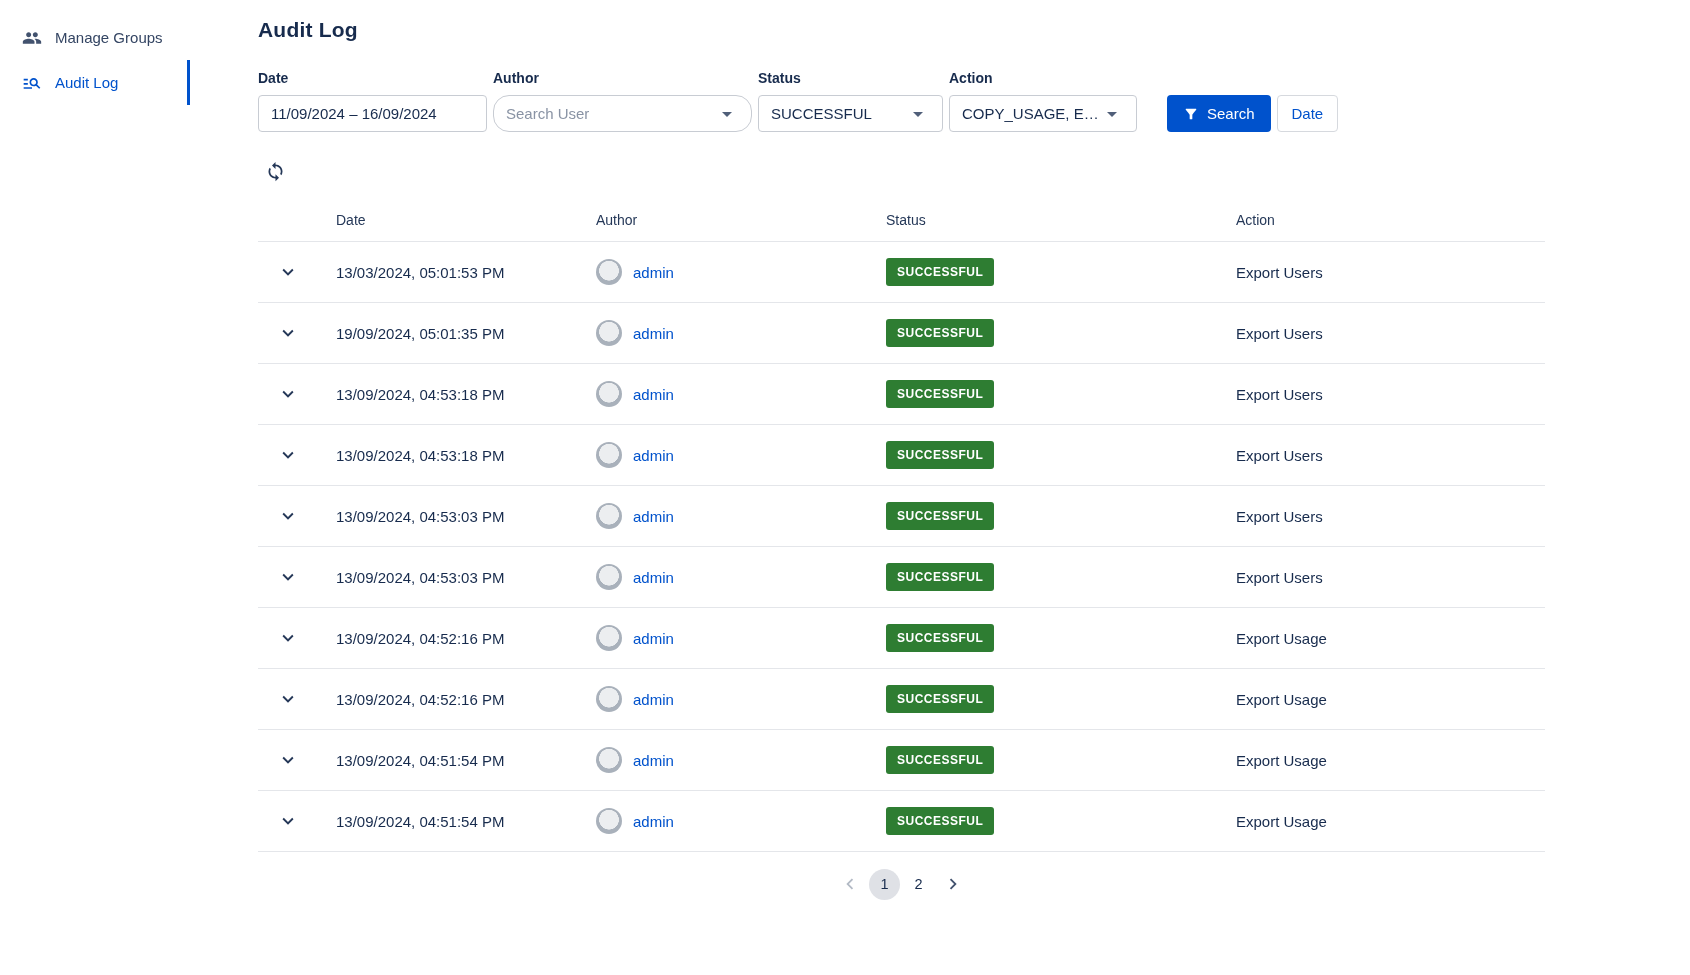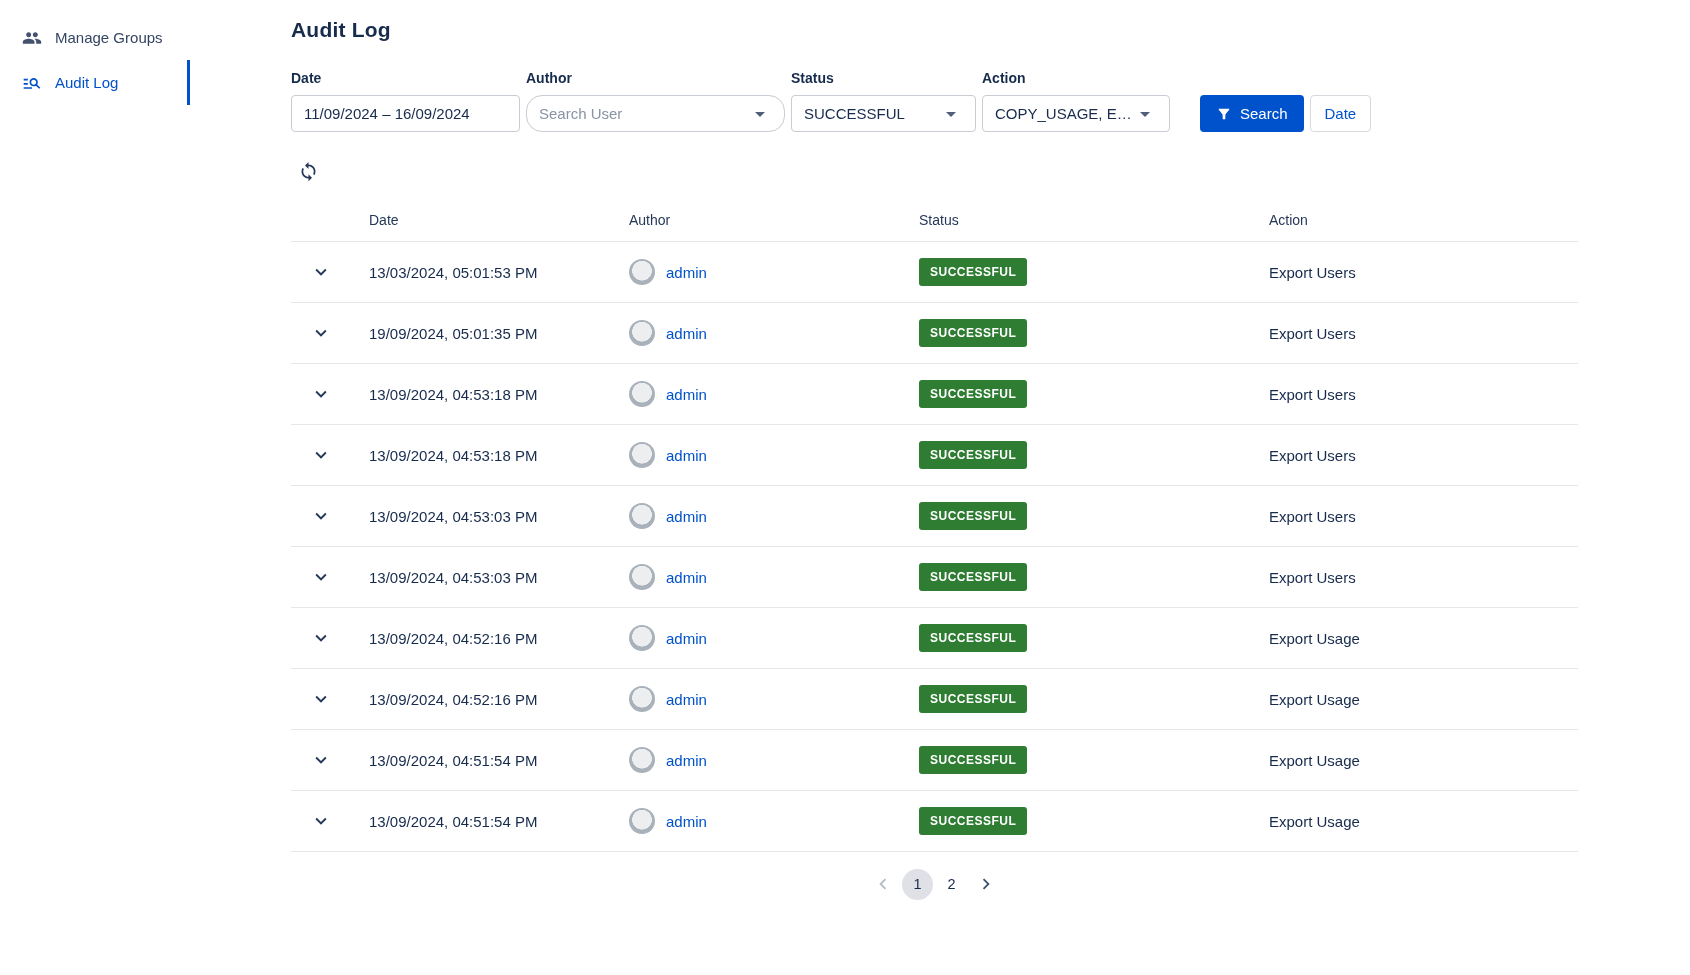--- a/index.html
+++ b/index.html
@@ -3,21 +3,21 @@
 <meta charset="utf-8">
 <style>
   * { margin:0; padding:0; box-sizing:border-box; }
   html, body { background:#ffffff; }
   body {
     font-family:"Liberation Sans", sans-serif;
     color:var(--text, #172B4D);
     width:1690px; height:975px;
     overflow:hidden;
   }
-  .app { display:flex; width:1690px; height:944px; background:#fff;gap:33px; }
+  .app { display:flex; width:1690px; height:944px; background:#fff; }
 
   
   .sidebar { width:190px; flex-shrink:0; padding-top:15px; }
   .sidebar-item {
     display:flex; align-items:center; gap:13px;
     height:45px; padding-left:22px;
     font-size:15px; color:#344563; cursor:pointer;
     border-right:3px solid transparent;
   }
   .sidebar-item .icon { width:20px; height:20px; display:flex; color:#42526E; flex-shrink:0; }

